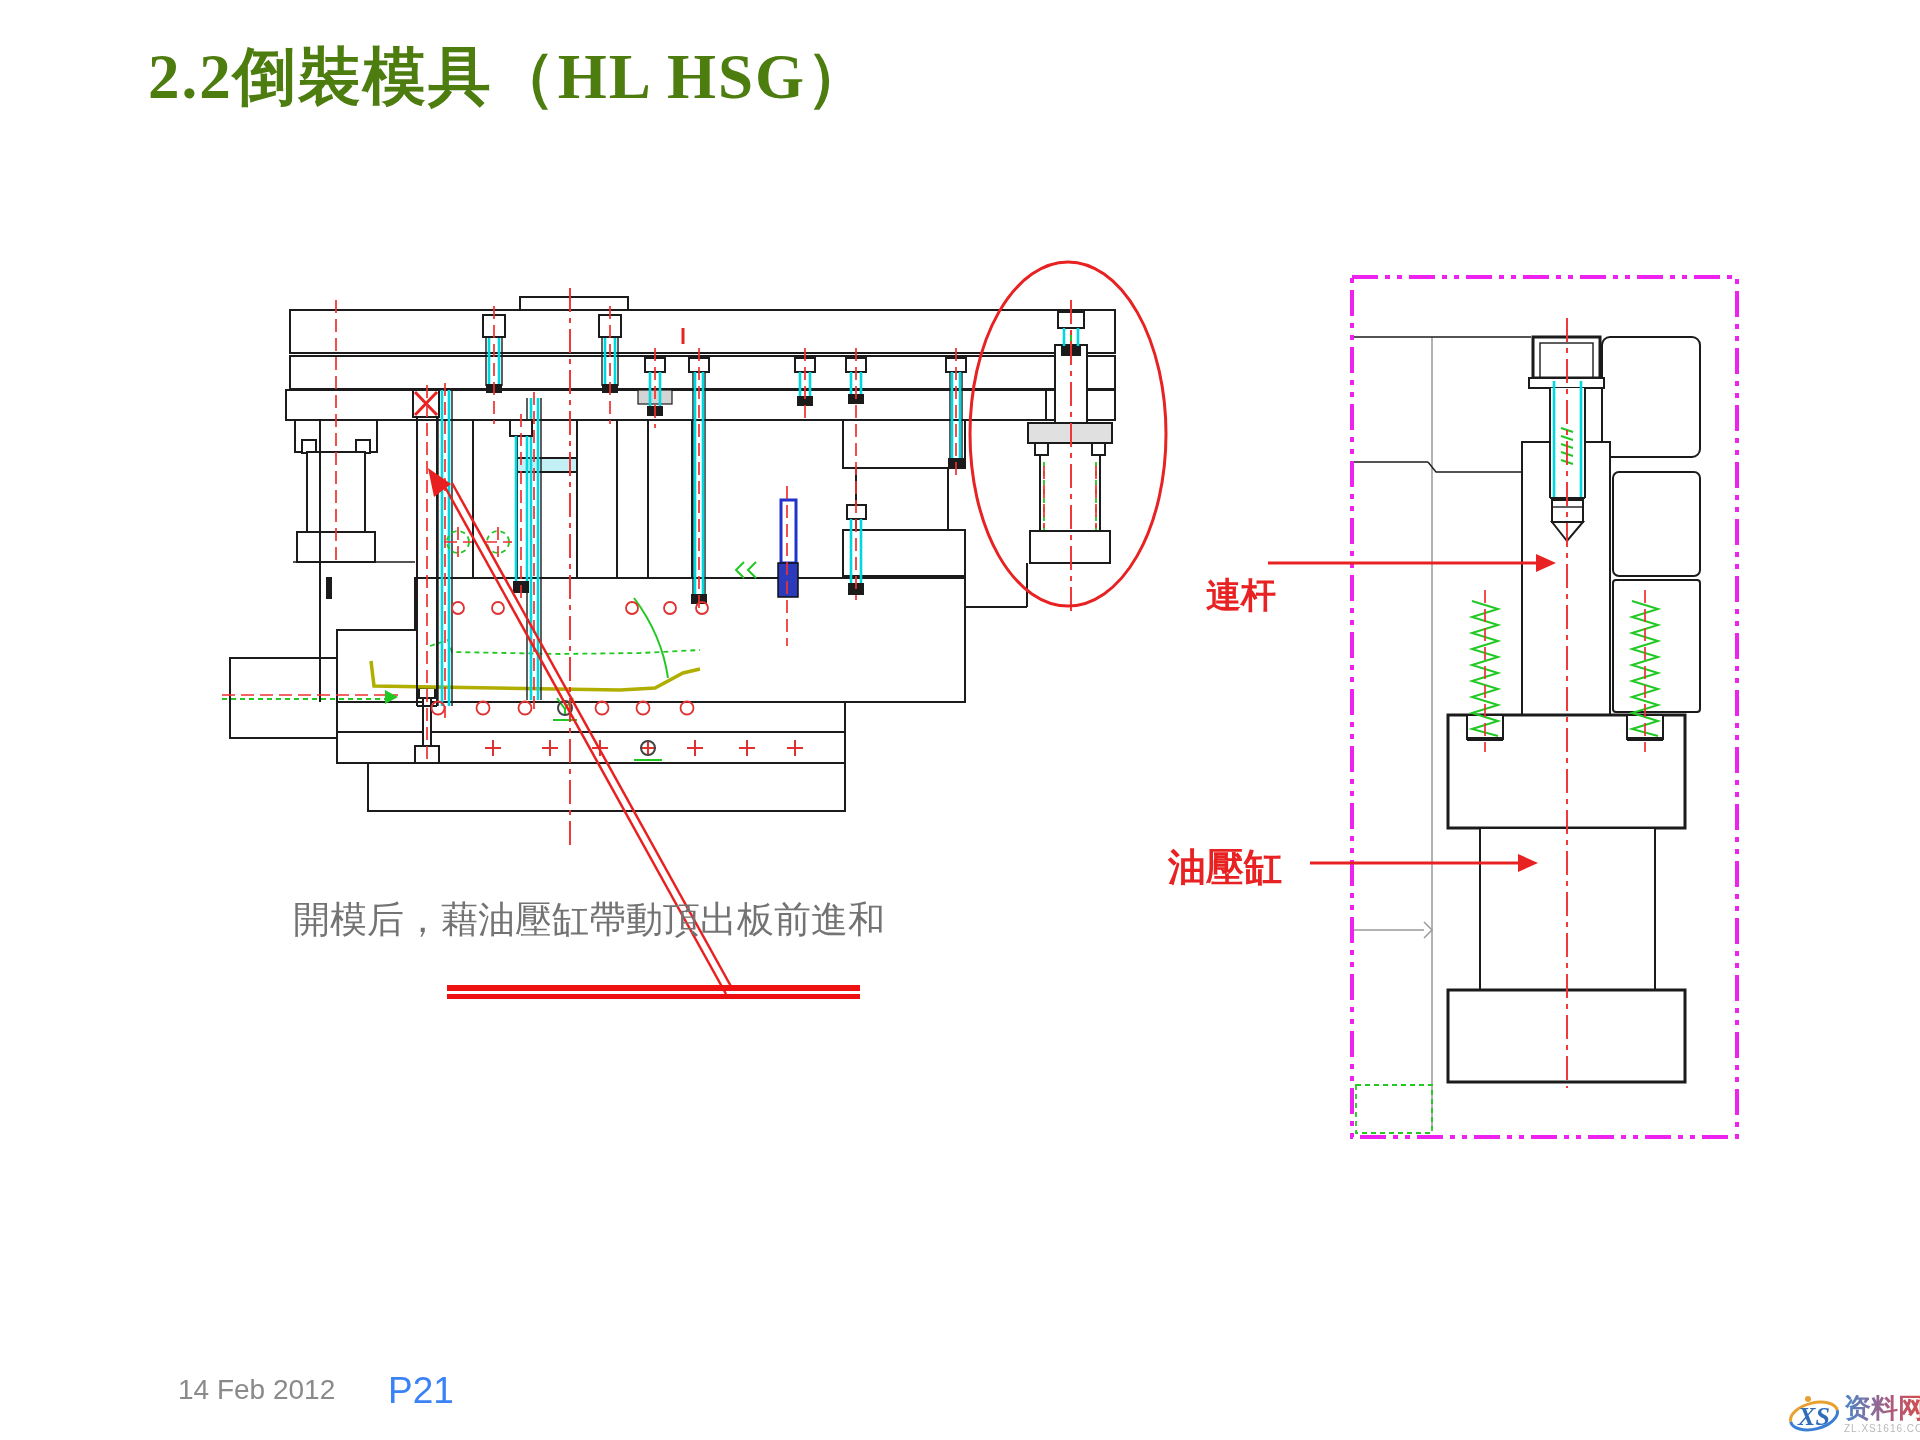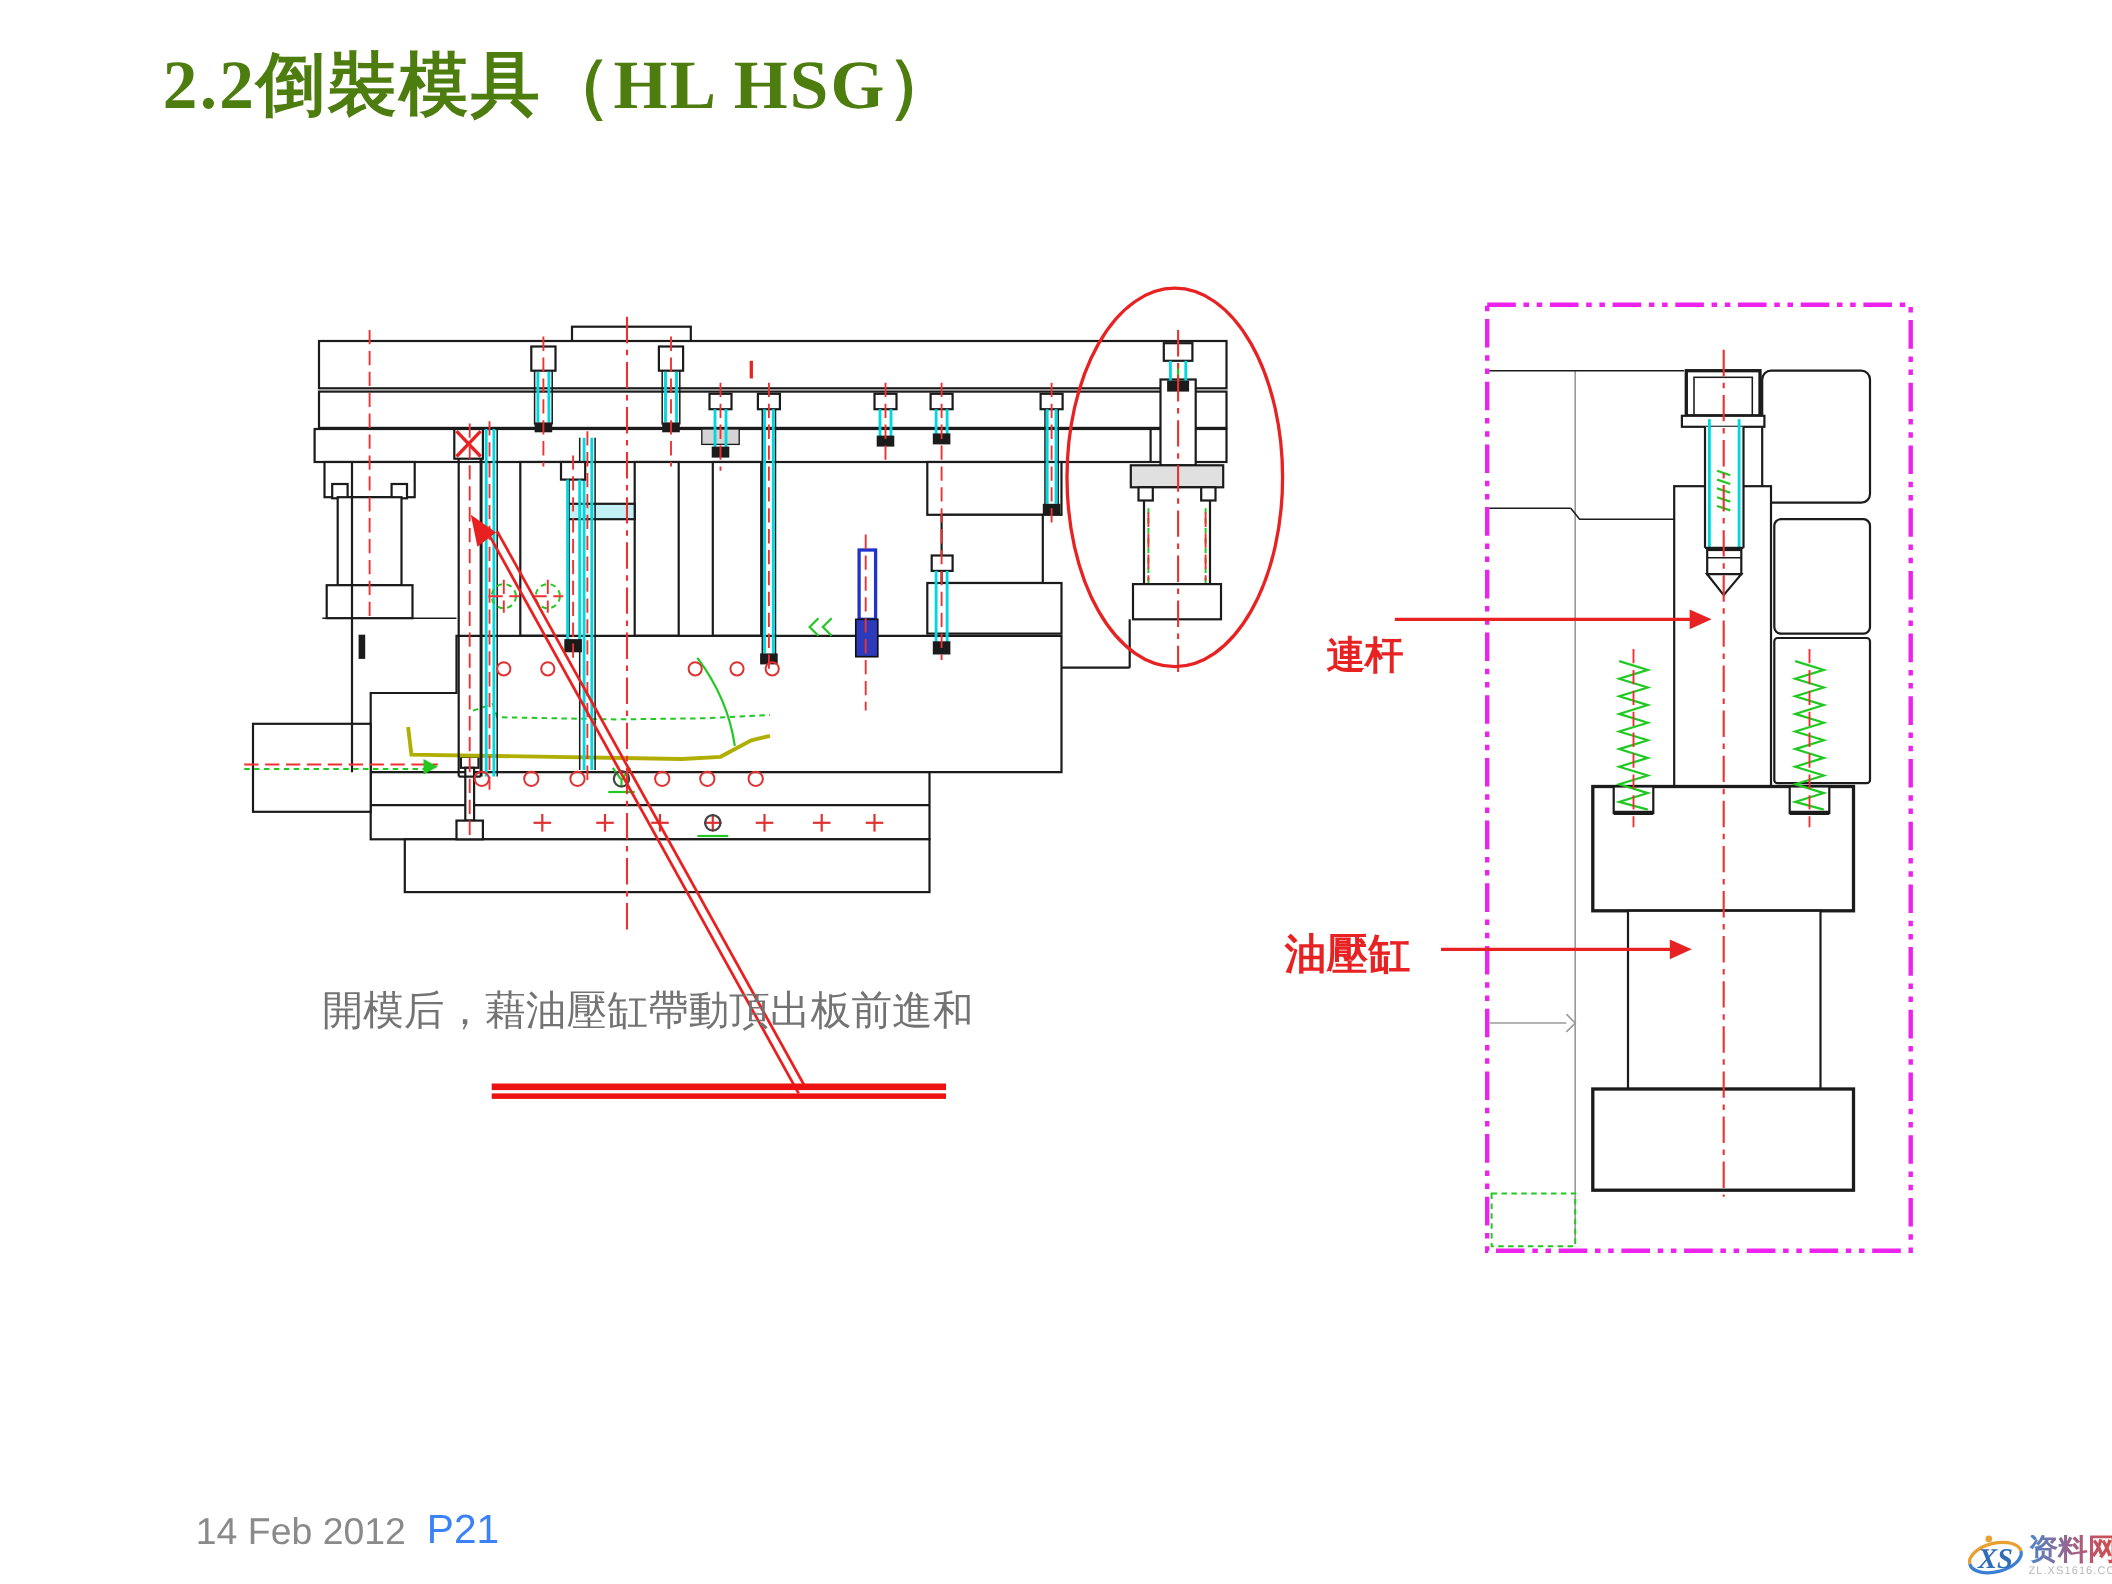--- a/index.html
+++ b/index.html
@@ -24,21 +24,21 @@
   .page-title{position:absolute;left:148px;top:34px;font-family:"Liberation Serif","DejaVu Sans",serif;
       font-size:63px;font-weight:bold;color:#4d7c0f;letter-spacing:2px;white-space:nowrap;}
   .annotation{position:absolute;left:293px;top:894px;width:640px;
       font-family:"Liberation Serif","DejaVu Sans",serif;font-size:37px;line-height:51px;
       color:#737373;white-space:nowrap;}
   .annotation b{font-family:"Liberation Serif","DejaVu Sans",serif;}
   .callout{position:absolute;font-family:"Liberation Serif","DejaVu Sans",serif;
       color:#e82222;font-weight:600;white-space:nowrap;}
   .callout-rod{left:1170px;top:572px;font-size:35px;margin-left:36px;}
   .callout-cyl{left:1168px;top:842px;font-size:38px;}
-  .footer-date{position:absolute;left:178px;top:1374px;font-size:34px;color:#8a8a8a;}
+  .footer-date{position:absolute;left:178px;top:1374px;font-size:28px;color:#8a8a8a;}
   .footer-page{position:absolute;left:388px;top:1370px;font-size:37px;color:#3b82f6;}
   .watermark{position:absolute;left:1786px;top:1390px;display:flex;align-items:center;gap:2px;}
   .wm-col{display:flex;flex-direction:column;line-height:1;}
   .wm-site{font-size:27px;font-weight:bold;font-family:"Liberation Sans",sans-serif;
       background:linear-gradient(90deg,#4a86c8 0%,#b05a7a 55%,#e0483a 100%);
       -webkit-background-clip:text;background-clip:text;color:#c05050;-webkit-text-fill-color:transparent;}
   .wm-url{font-size:10px;color:#b8b8b8;letter-spacing:1px;margin-top:2px;}
 </style>
 </head>
 <body>

